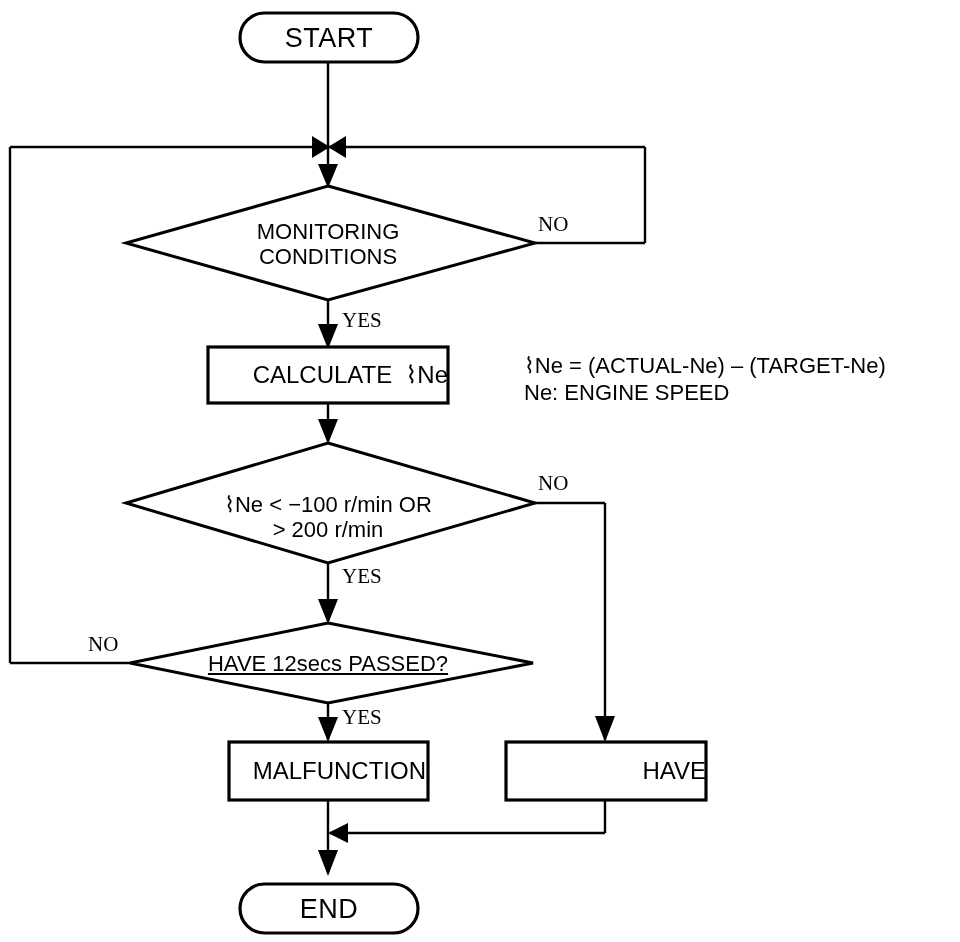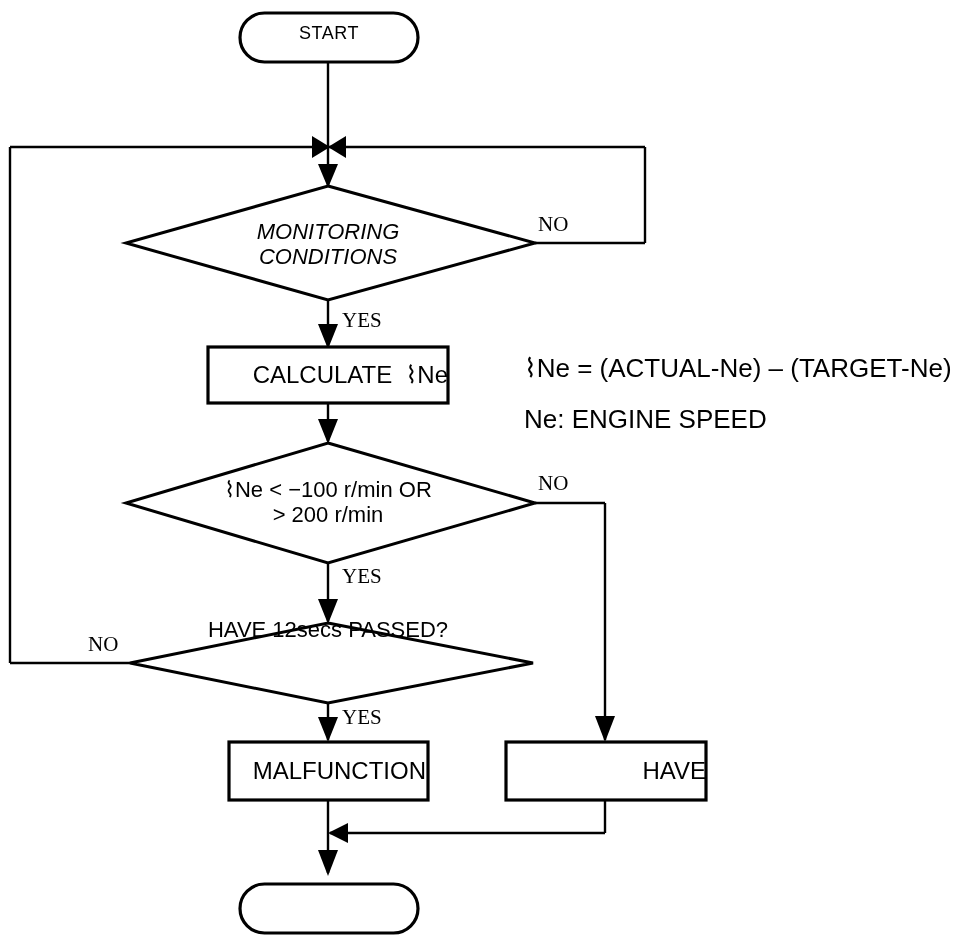--- a/index.html
+++ b/index.html
@@ -53,28 +53,28 @@
     user-select: none;
   }
   .lbl {
     position: absolute;
     color: #000000;
     font-family: Liberation Serif, serif;
     font-size: 21px;
     white-space: pre;
     user-select: none;
   }
-  .term-text { font-size: 18px; letter-spacing: 0.5px; }
+  .term-text { font-size: 27px; letter-spacing: 0.5px; }
   .proc-text { font-size: 24px; text-align: right; }
   .dec-text  { font-size: 22px; }
   .note-text {
     position: absolute;
     color: #000000;
     font-family: "Liberation Sans", sans-serif;
-    font-size: 26px;
+    font-size: 22px;
     line-height: 1.30;
     white-space: pre;
     user-select: none;
   }
 </style>
 </head>
 <body>
 
 <div id="stage">
 
@@ -132,44 +132,45 @@
 
     <rect class="shape-stroke" x="229" y="742" width="199" height="58"></rect>
 
     <rect class="shape-stroke" x="506" y="742" width="200" height="58"></rect>
 
     <rect class="shape-stroke" x="240" y="884" width="178" height="49" rx="24.5" ry="24.5"></rect>
   </svg>
 
   <div class="node-text term-text" style="left:240px; top:23px; width:178px;">START</div>
 
-  <div class="node-text dec-text" style="left:198px; top:219px; width:260px;font-style:italic;">MONITORING
+  <div class="node-text dec-text" style="left:198px; top:219px; width:260px;">MONITORING
 CONDITIONS</div>
 
   <div class="node-text proc-text" style="left:208px; top:361px; width:240px;">CALCULATE  ⌇Ne</div>
 
-  <div class="node-text dec-text" style="left:178px; top:477px; width:300px;">⌇Ne &lt; −100 r/min OR
+  <div class="node-text dec-text" style="left:178px; top:492px; width:300px;">⌇Ne &lt; −100 r/min OR
 &gt; 200 r/min</div>
 
-  <div class="node-text dec-text" style="left:178px; top:617px; width:300px;">HAVE 12secs PASSED?</div>
+  <div class="node-text dec-text" style="left:178px; top:651px; width:300px;text-decoration:underline;">HAVE 12secs PASSED?</div>
 
   <div class="node-text proc-text" style="left:229px; top:757px; width:197px;">MALFUNCTION</div>
 
   <div class="node-text proc-text" style="left:506px; top:757px; width:200px;">HAVE</div>
 
+  <div class="node-text term-text" style="left:240px; top:894px; width:178px;">END</div>
 
   <div class="lbl" style="left:538px; top:212px;">NO</div>
 
   <div class="lbl" style="left:342px; top:308px;">YES</div>
 
   <div class="lbl" style="left:538px; top:471px;">NO</div>
 
   <div class="lbl" style="left:342px; top:564px;">YES</div>
 
   <div class="lbl" style="left:88px; top:632px;">NO</div>
 
   <div class="lbl" style="left:342px; top:705px;">YES</div>
 
   <div class="note-text" style="left:524px; top:352px;">⌇Ne = (ACTUAL-Ne) – (TARGET-Ne)</div>
 
-  <div class="note-text" style="left:524px; top:379px;margin-top:24px;">Ne: ENGINE SPEED</div>
+  <div class="note-text" style="left:524px; top:379px;">Ne: ENGINE SPEED</div>
 
 </div>
 
 </body></html>

